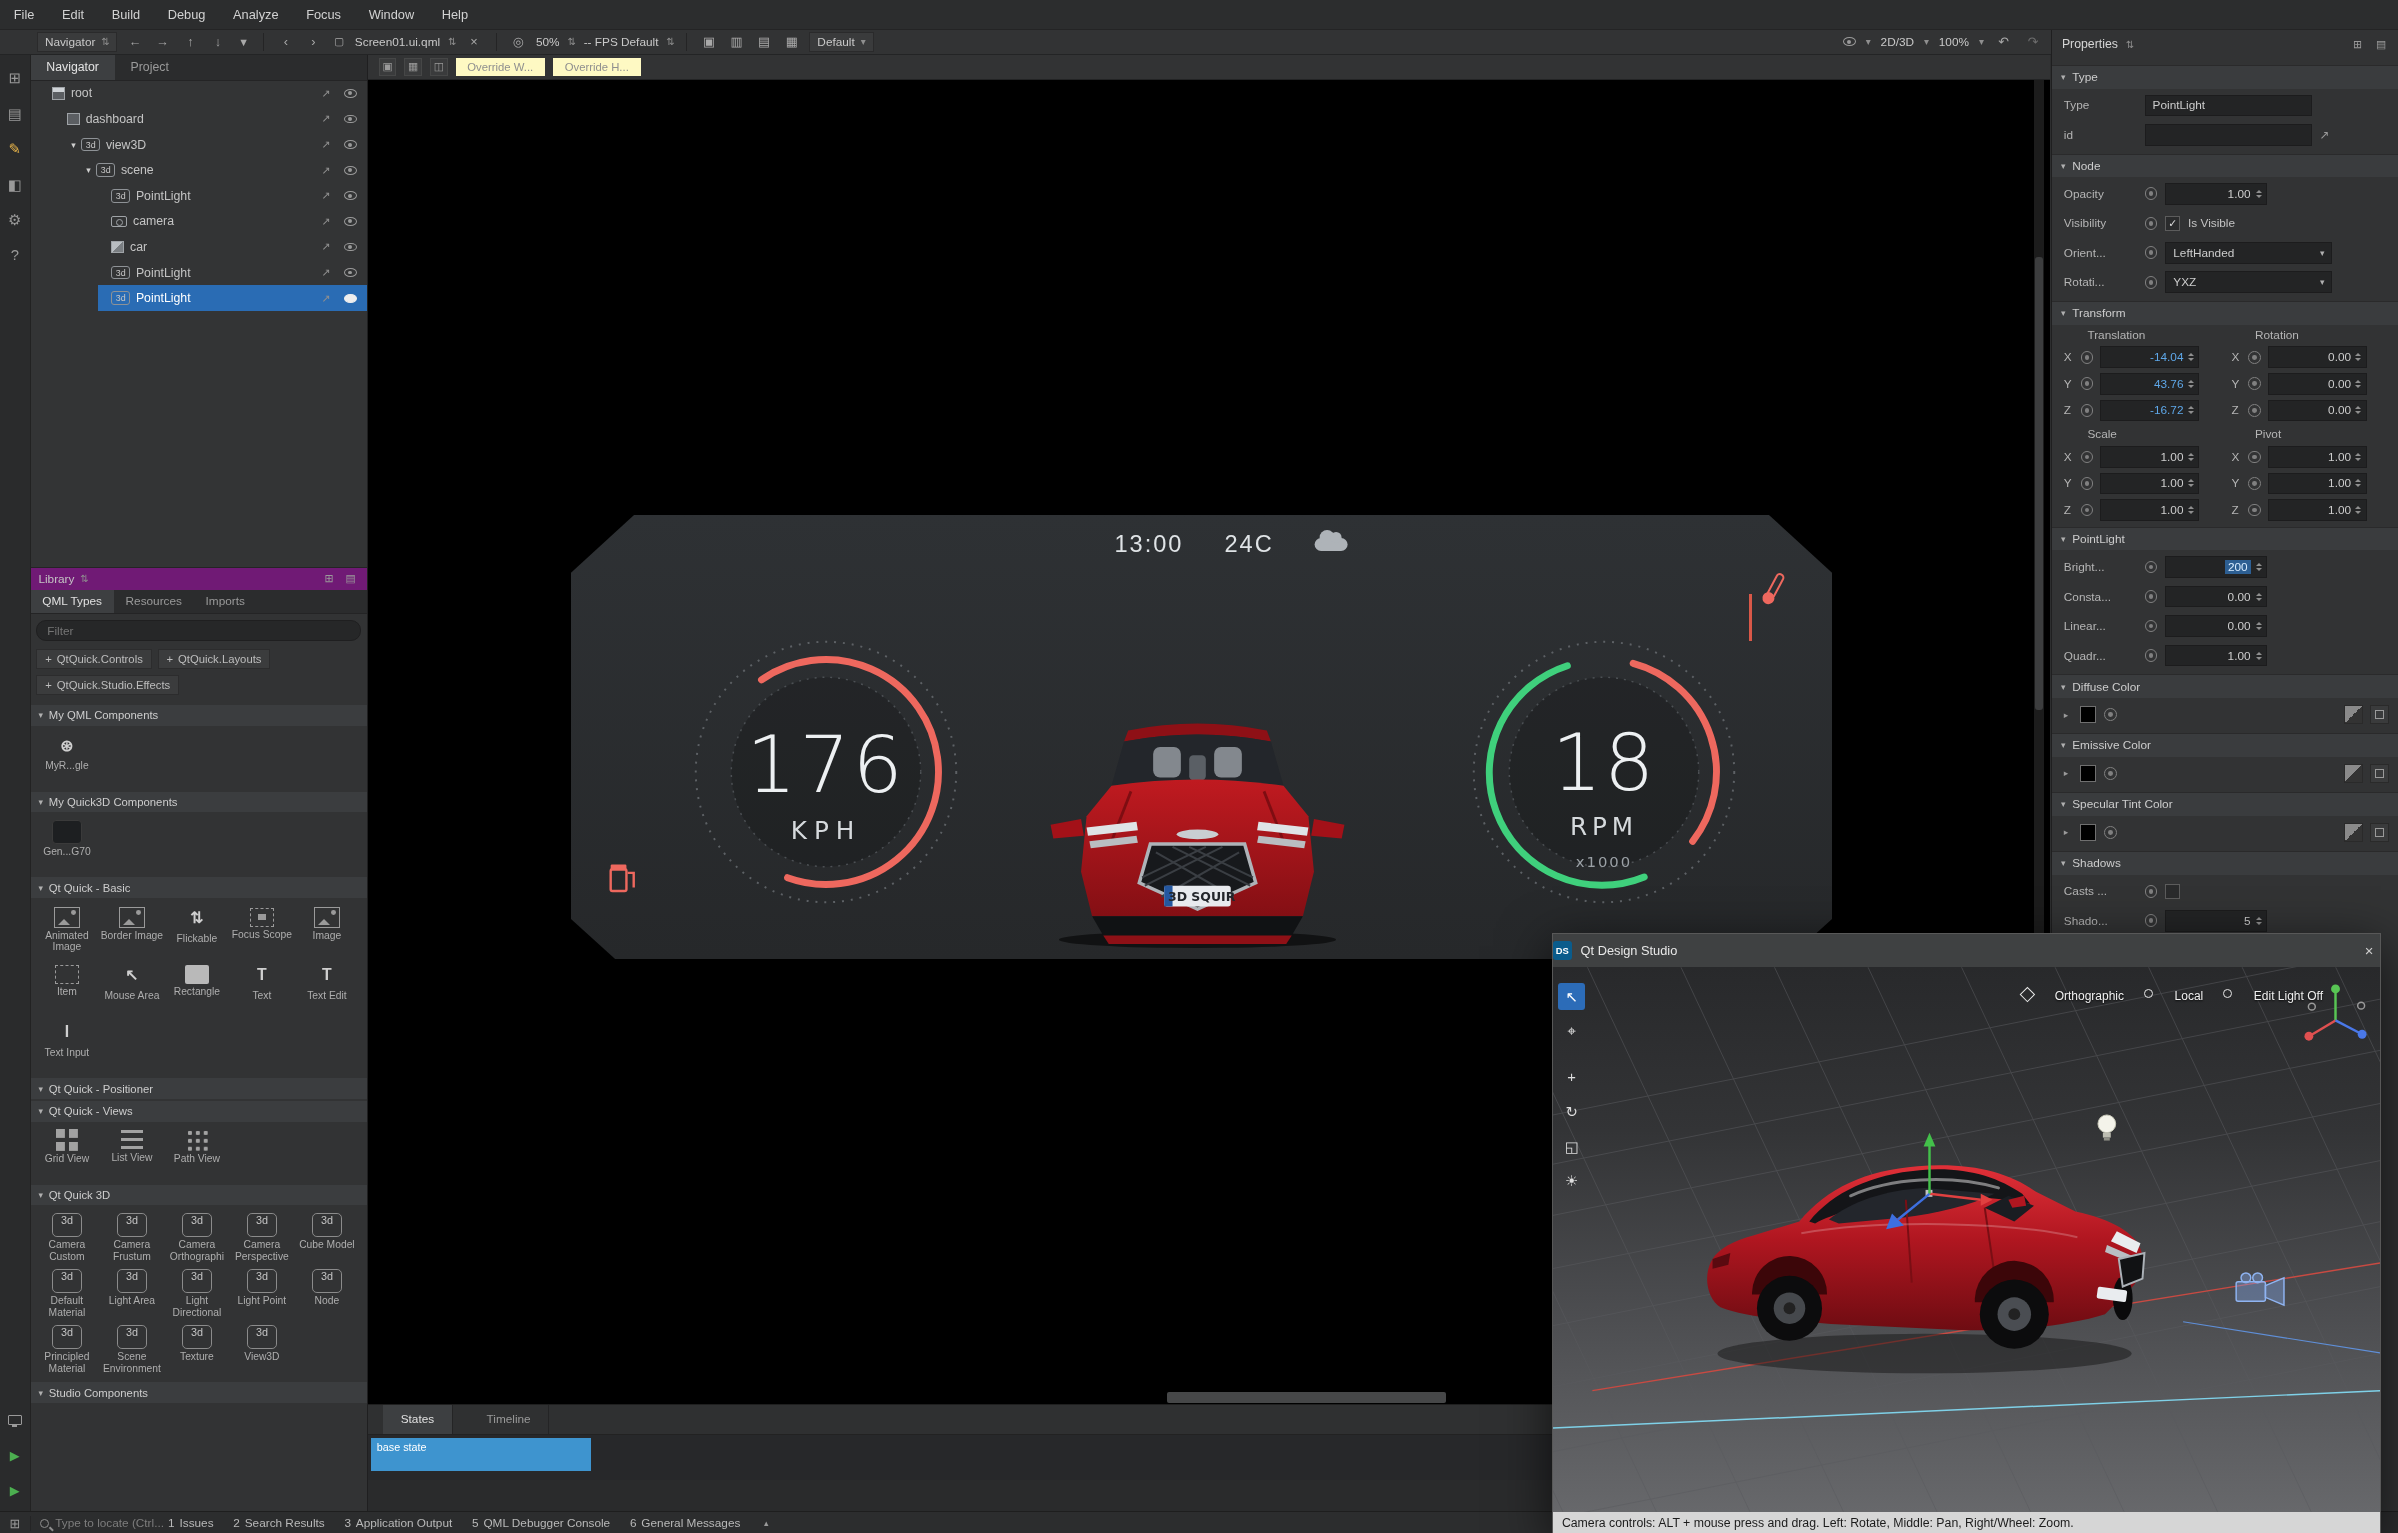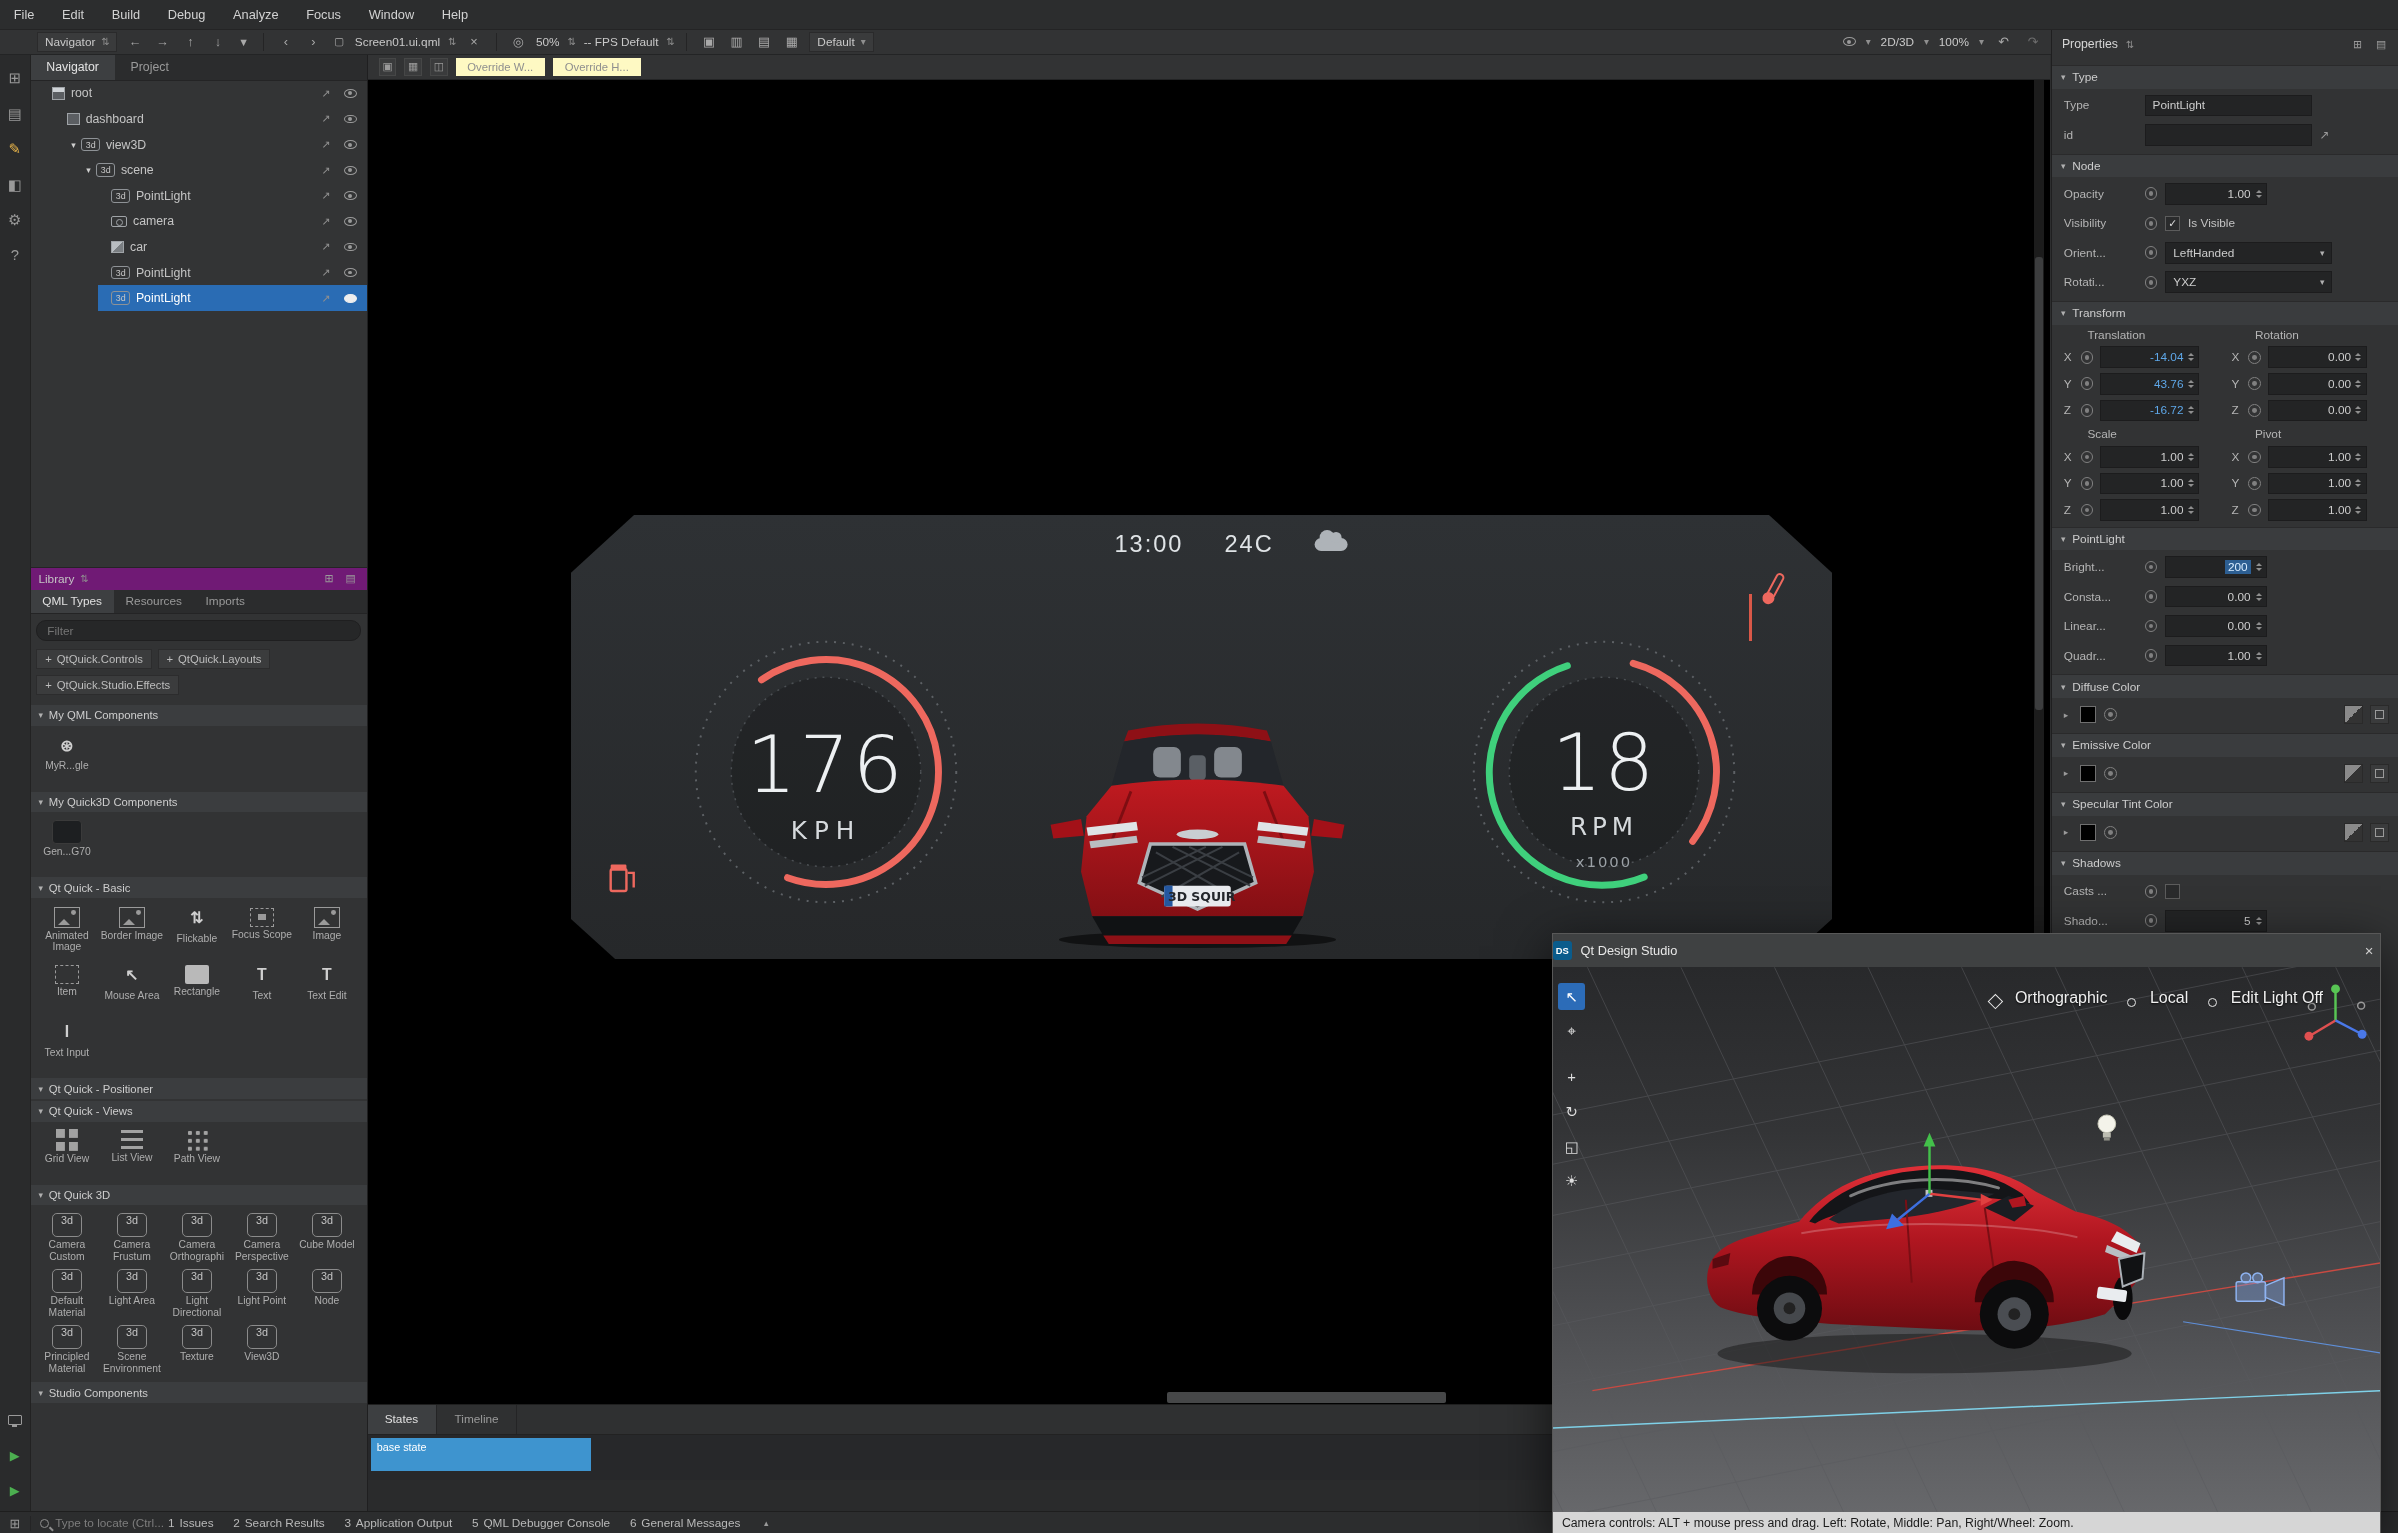--- a/index.html
+++ b/index.html
@@ -102,21 +102,21 @@
   .thermo::after { content:''; position:absolute; left:-4.4px; bottom:-8.9px; width:12.8px; height:12.8px; border-radius:50%; background:#ee685e; }
   .redline { position:absolute; left:1178px; top:79px; width:3px; height:47px; background:#d95848; }
   .fuel { position:absolute; left:37px; top:347px; }
   .hscroll { position:absolute; left:800px; top:1337px; width:279px; height:10.8px; background:#464748; border-radius:2px; }
   .vscroll { position:absolute; left:1667px; top:24.6px; bottom:107px; width:9.9px; background:#1c1c1c; }
   .vthumb { position:absolute; left:1px; top:177px; width:7.9px; height:453px; background:#3c3d3e; border-radius:3px;}
 
   
   .states { position:absolute; left:0; right:0; bottom:0; height:107px; background:#2a2b2c; border-top:1px solid #1f1f1f; }
   .st-tabs { display:flex; height:29.6px; background:#2f3031; border-bottom:1px solid #222; }
-  .st-tab { padding:0 17.7px; line-height:29.6px; color:#9a9a9a; border-right:1px solid #242425; }
+  .st-tab { padding:0 17.7px; line-height:29.6px; color:#9a9a9a; border-right:1px solid #242425;margin-left:16px; }
   .st-tab.active { background:#3d3f41; color:#e0e0e0; }
   .state-strip { position:absolute; left:0; right:0; top:29.6px; height:45px; background:#27282a; }
   .base-state { position:absolute; left:3.9px; top:32.5px; width:220px; height:33px; background:#3e94cf; color:#fff; font-size:10.8px; padding:3px 5.9px; }
 
   
   .rightpanel { position:absolute; left:2051px; top:29.6px; width:348px; bottom:22.7px; background:#323334; border-left:1px solid #1f1f20; z-index:6; overflow:hidden;}
   .rp-head { height:29.6px; display:flex; align-items:center; gap:7.9px; padding:0 9.9px; }
   .rp-title { font-size:12.3px; color:#d6d6d6; }
   .sec-head { height:23.6px; background:#3a3c3e; border-top:1px solid #2a2a2b; display:flex; align-items:center; gap:6.9px; padding:0 8.9px; color:#cdcdcd; font-size:11.8px; margin-top:5.9px;}
   .prow { display:flex; align-items:center; gap:7.9px; height:25.6px; padding:0 9.9px 0 11.8px; margin-top:3.9px;}
@@ -160,21 +160,21 @@
   .tw-titlebar { height:33px; background:#3f4142; display:flex; align-items:center; gap:8.9px; padding:0 0; }
   .tw-logo { width:18.7px; height:18.7px; background:#0a5c8c; border-radius:3px; color:#fff; font-size:9.4px; font-weight:bold; display:flex; align-items:center; justify-content:center; }
   .tw-title { color:#e8e8e8; font-size:12.8px; }
   .tw-close { margin-left:auto; color:#cfcfcf; font-size:14.8px; width:21.7px; text-align:center; }
   .viewport { position:relative; height:545px; background:linear-gradient(180deg,#28292b 0,#333436 30%,#4b4c4f 62%,#67686b 100%); overflow:hidden; }
   .vp-toolbar { position:absolute; left:4.9px; top:15.8px; display:flex; flex-direction:column; gap:6.9px; z-index:3; }
   .vp-btn { width:27.6px; height:27.6px; border-radius:3px; display:flex; align-items:center; justify-content:center; color:#dedede; font-size:14.8px; }
   .vp-btn.active { background:#2c6cb8; color:#fff; }
   .vp-btn.gap { margin-top:11.8px; }
   .vp-overlay { position:absolute; top:21.7px; right:57px; display:flex; gap:19.7px; z-index:3; }
-  .vp-toggle { display:flex; align-items:flex-end; gap:14px; color:#f0f0f0; font-size:16px; text-shadow:0 1px 2px rgba(0,0,0,.8); }
+  .vp-toggle { display:flex; align-items:flex-start; gap:22px; color:#f0f0f0; font-size:12px; text-shadow:0 1px 2px rgba(0,0,0,.8); }
   .ortho-ic { width:10.8px; height:10.8px; border:1.5px solid #e8e8e8; transform:rotate(45deg); }
   .bulb-ic { width:8.9px; height:8.9px; border:1.5px solid #e8e8e8; border-radius:50%; }
   .tw-help { height:22.7px; background:#d6d6d6; color:#1c1c1c; font-size:12.3px; display:flex; align-items:center; padding-left:8.9px; }
   .gizmo { position:absolute; z-index:2; }
   svg text { font-family:"DejaVu Sans",sans-serif; }
 </style>
 </head>
 <body>
 
 <div class="screen">

